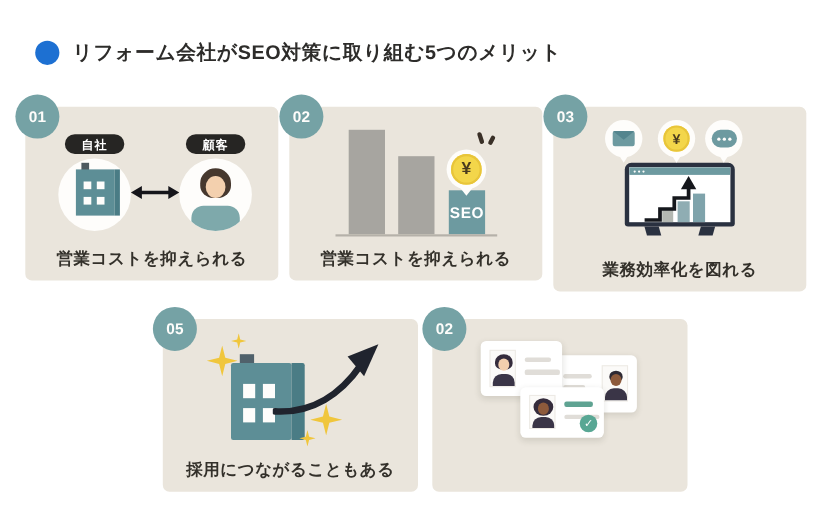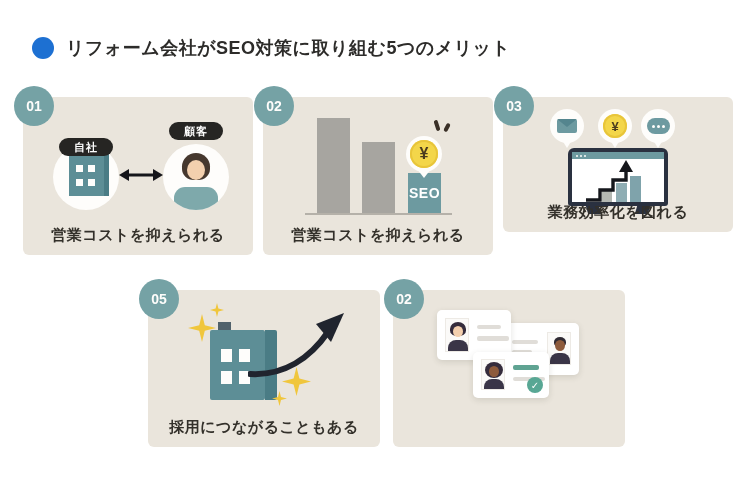--- a/index.html
+++ b/index.html
@@ -13,21 +13,21 @@
   }
   
   .header { position:absolute; left:32px; top:36px; display:flex; align-items:center; gap:12px; }
   .bullet { width:22px; height:22px; border-radius:50%; background:#1d70d2; flex:0 0 auto; }
   .title  { font-size:18px; font-weight:bold; color:#2d2c2a; letter-spacing:0.5px; }
 
   
   .card { position:absolute; background:#eae5dc; border-radius:6px; }
   .card-1 { left:23px;  top:97px;  width:230px; height:158px; }
   .card-2 { left:263px; top:97px;  width:230px; height:158px; }
-  .card-3 { left:503px; top:97px;  width:230px; height:135px; }
+  .card-3 { left:503px; top:97px;  width:230px; height:168px; }
   .card-4 { left:148px; top:290px; width:232px; height:157px; }
   .card-5 { left:393px; top:290px; width:232px; height:157px; }
 
   .badge {
     position:absolute; left:-9px; top:-11px; width:40px; height:40px;
     border-radius:50%; background:#75a2a5; color:#fefdfb;
     font-size:14px; font-weight:bold;
     display:flex; align-items:center; justify-content:center; z-index:5;
   }
   .caption {
@@ -37,21 +37,21 @@
 
   
   .circle-white { position:absolute; width:66px; height:66px; border-radius:50%; background:#fefdfb; }
   .c1-circle-l { left:30px;  top:47px; }
   .c1-circle-r { left:140px; top:47px; }
   .pill {
     position:absolute; top:25px; width:54px; height:18px; border-radius:9px;
     background:#262523; color:#ffffff; font-size:11px; font-weight:bold;
     display:flex; align-items:center; justify-content:center; z-index:3; letter-spacing:1px;
   }
-  .pill-company  { left:36px;margin-top:16px; }
+  .pill-company  { left:36px; }
   .pill-customer { left:146px; }
   .b1 { position:absolute; left:46px; top:57px; width:40px; height:42px; z-index:2; }
   .b1-chimney { position:absolute; left:5px; top:-6px; width:7px; height:7px; background:#4e5a60; }
   .b1-body { position:absolute; left:0; top:0; width:35px; height:42px; background:#5d8e96; }
   .b1-side { position:absolute; left:35px; top:0; width:5px; height:42px; background:#4a7c85; }
   .b1-win  { position:absolute; width:7px; height:7px; background:#fefdfb; }
   .person { position:absolute; left:140px; top:47px; width:66px; height:66px; border-radius:50%; overflow:hidden; z-index:2; }
   .p-hair  { position:absolute; left:19px; top:9px;  width:28px; height:27px; background:#46382e; border-radius:50% 50% 42% 42%; }
   .p-face  { position:absolute; left:24px; top:16px; width:18px; height:20px; background:#f3d0ae; border-radius:50%; }
   .p-shirt { position:absolute; left:11px; bottom:0; width:44px; height:23px; background:#7ea9ab; border-radius:11px 11px 0 0; }

